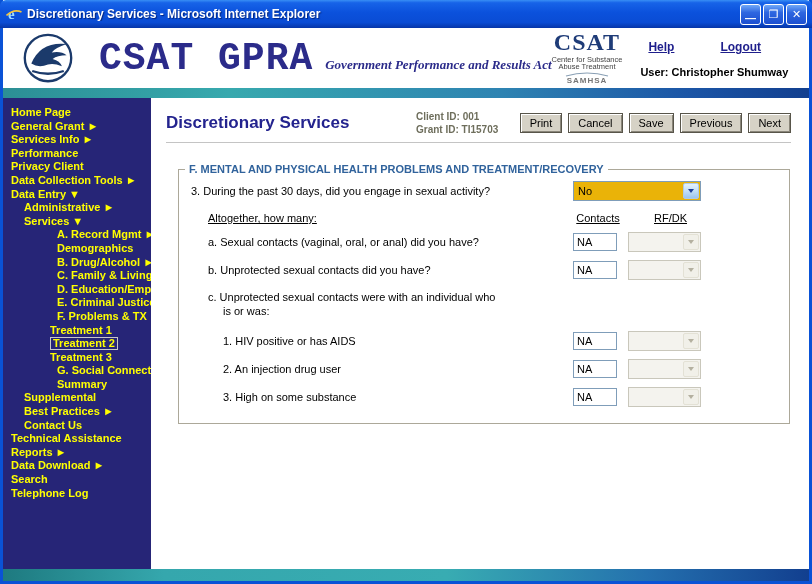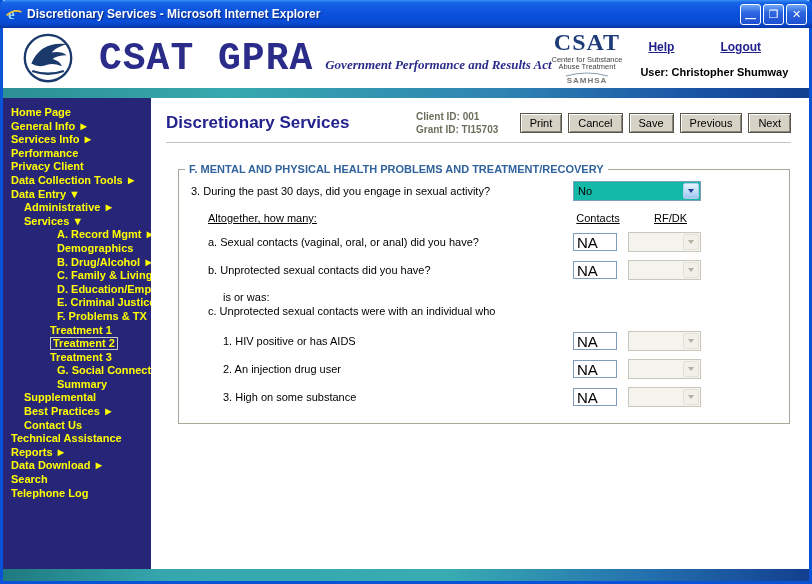--- a/index.html
+++ b/index.html
@@ -72,31 +72,31 @@
   .frow.heads { margin-top:11px;text-decoration:underline; }
   .frow.clabel { margin-top:10px; align-items:flex-start; }
   .frow.sub1 { margin-top:13px; }
   .flabel { flex:0 0 394px; font-size:11px; color:#000; padding-left:12px; }
   .pl2 { padding-left:29px; } .pl3 { padding-left:44px; }
   .flabel .line { display:block; line-height:14px; }
   .flabel .line2 { padding-left:15px; }
   .fctrl { display:flex; align-items:center; gap:11px; }
   .colhead { font-size:11px; color:#000; text-align:center; display:inline-block; }
   .ch1 { width:50px; } .ch2 { width:73px; }
-  .na { width:44px; height:18px; border:1px solid #7F9DB9; font-size:15px; padding:1px 3px;
+  .na { width:44px; height:18px; border:1px solid #7F9DB9; font-size:11px; padding:1px 3px;
         font-family:"Liberation Sans",sans-serif; color:#000; background:#fff; }
   .combo { display:flex; align-items:stretch; height:20px; border:1px solid #7F9DB9; background:#fff; }
   .combo .ctext { flex:1; font-size:11px; padding:3px 4px 0; overflow:hidden; white-space:nowrap; }
   .combo .cbtn { width:16px; margin:1px; border-radius:2px; display:flex; align-items:center;
     justify-content:center; cursor:pointer;
     background:linear-gradient(180deg,#E5F2FC 0%,#C7E2F8 45%,#9CC5F0 100%);
     border:1px solid #AECBE8; }
   .combo .arr { width:0; height:0; border-left:3.5px solid transparent;
     border-right:3.5px solid transparent; border-top:4px solid #1C3E9C; }
-  .combo.yellow { width:128px; background:#14b8a6; }
+  .combo.yellow { width:128px; background:#eab308; }
   .combo.disabled { width:73px; background:#F4F3EE; border-color:#C9C7BB; }
   .combo.disabled .cbtn { background:#F1F0E9; border-color:#E3E1D5; cursor:default; }
   .combo.disabled .arr { border-top-color:#B4B0A0; }
 </style>
 </head>
 <body>
 
 <div class="window">
 
   <div class="titlebar">
@@ -142,21 +142,21 @@
       </span>
       <div class="user-line">User: Christopher Shumway</div>
     </span>
   </div>
 
   <div class="grad-bar"></div>
 
   <div class="content-row">
     <div class="sidebar">
       <div class="nav-item">Home Page</div>
-      <div class="nav-item">General Info ►</div>
+      <div class="nav-item">General Grant ►</div>
       <div class="nav-item">Services Info ►</div>
       <div class="nav-item">Performance</div>
       <div class="nav-item">Privacy Client</div>
       <div class="nav-item">Data Collection Tools ►</div>
       <div class="nav-item">Data Entry ▼</div>
       <div class="nav-item ind1">Administrative ►</div>
       <div class="nav-item ind1">Services ▼</div>
       <div class="nav-item ind2">A. Record Mgmt ►</div>
       <div class="nav-item ind2">Demographics</div>
       <div class="nav-item ind2">B. Drug/Alcohol ►</div>
@@ -237,22 +237,22 @@
               <span class="ctext"></span>
               <span class="cbtn">
                   <i class="arr"></i>
                 </span>
             </div>
           </div>
         </div>
 
         <div class="frow clabel">
           <span class="flabel pl2">
+            <span class="line">c. Unprotected sexual contacts were with an individual who</span>
             <span class="line line2">is or was:</span>
-            <span class="line">c. Unprotected sexual contacts were with an individual who</span>
           </span>
         </div>
 
         <div class="frow sub1">
           <span class="flabel pl3">1. HIV positive or has AIDS</span>
           <div class="fctrl">
             <input class="na" value="NA" style="">
             <div class="combo disabled">
               <span class="ctext"></span>
               <span class="cbtn">

